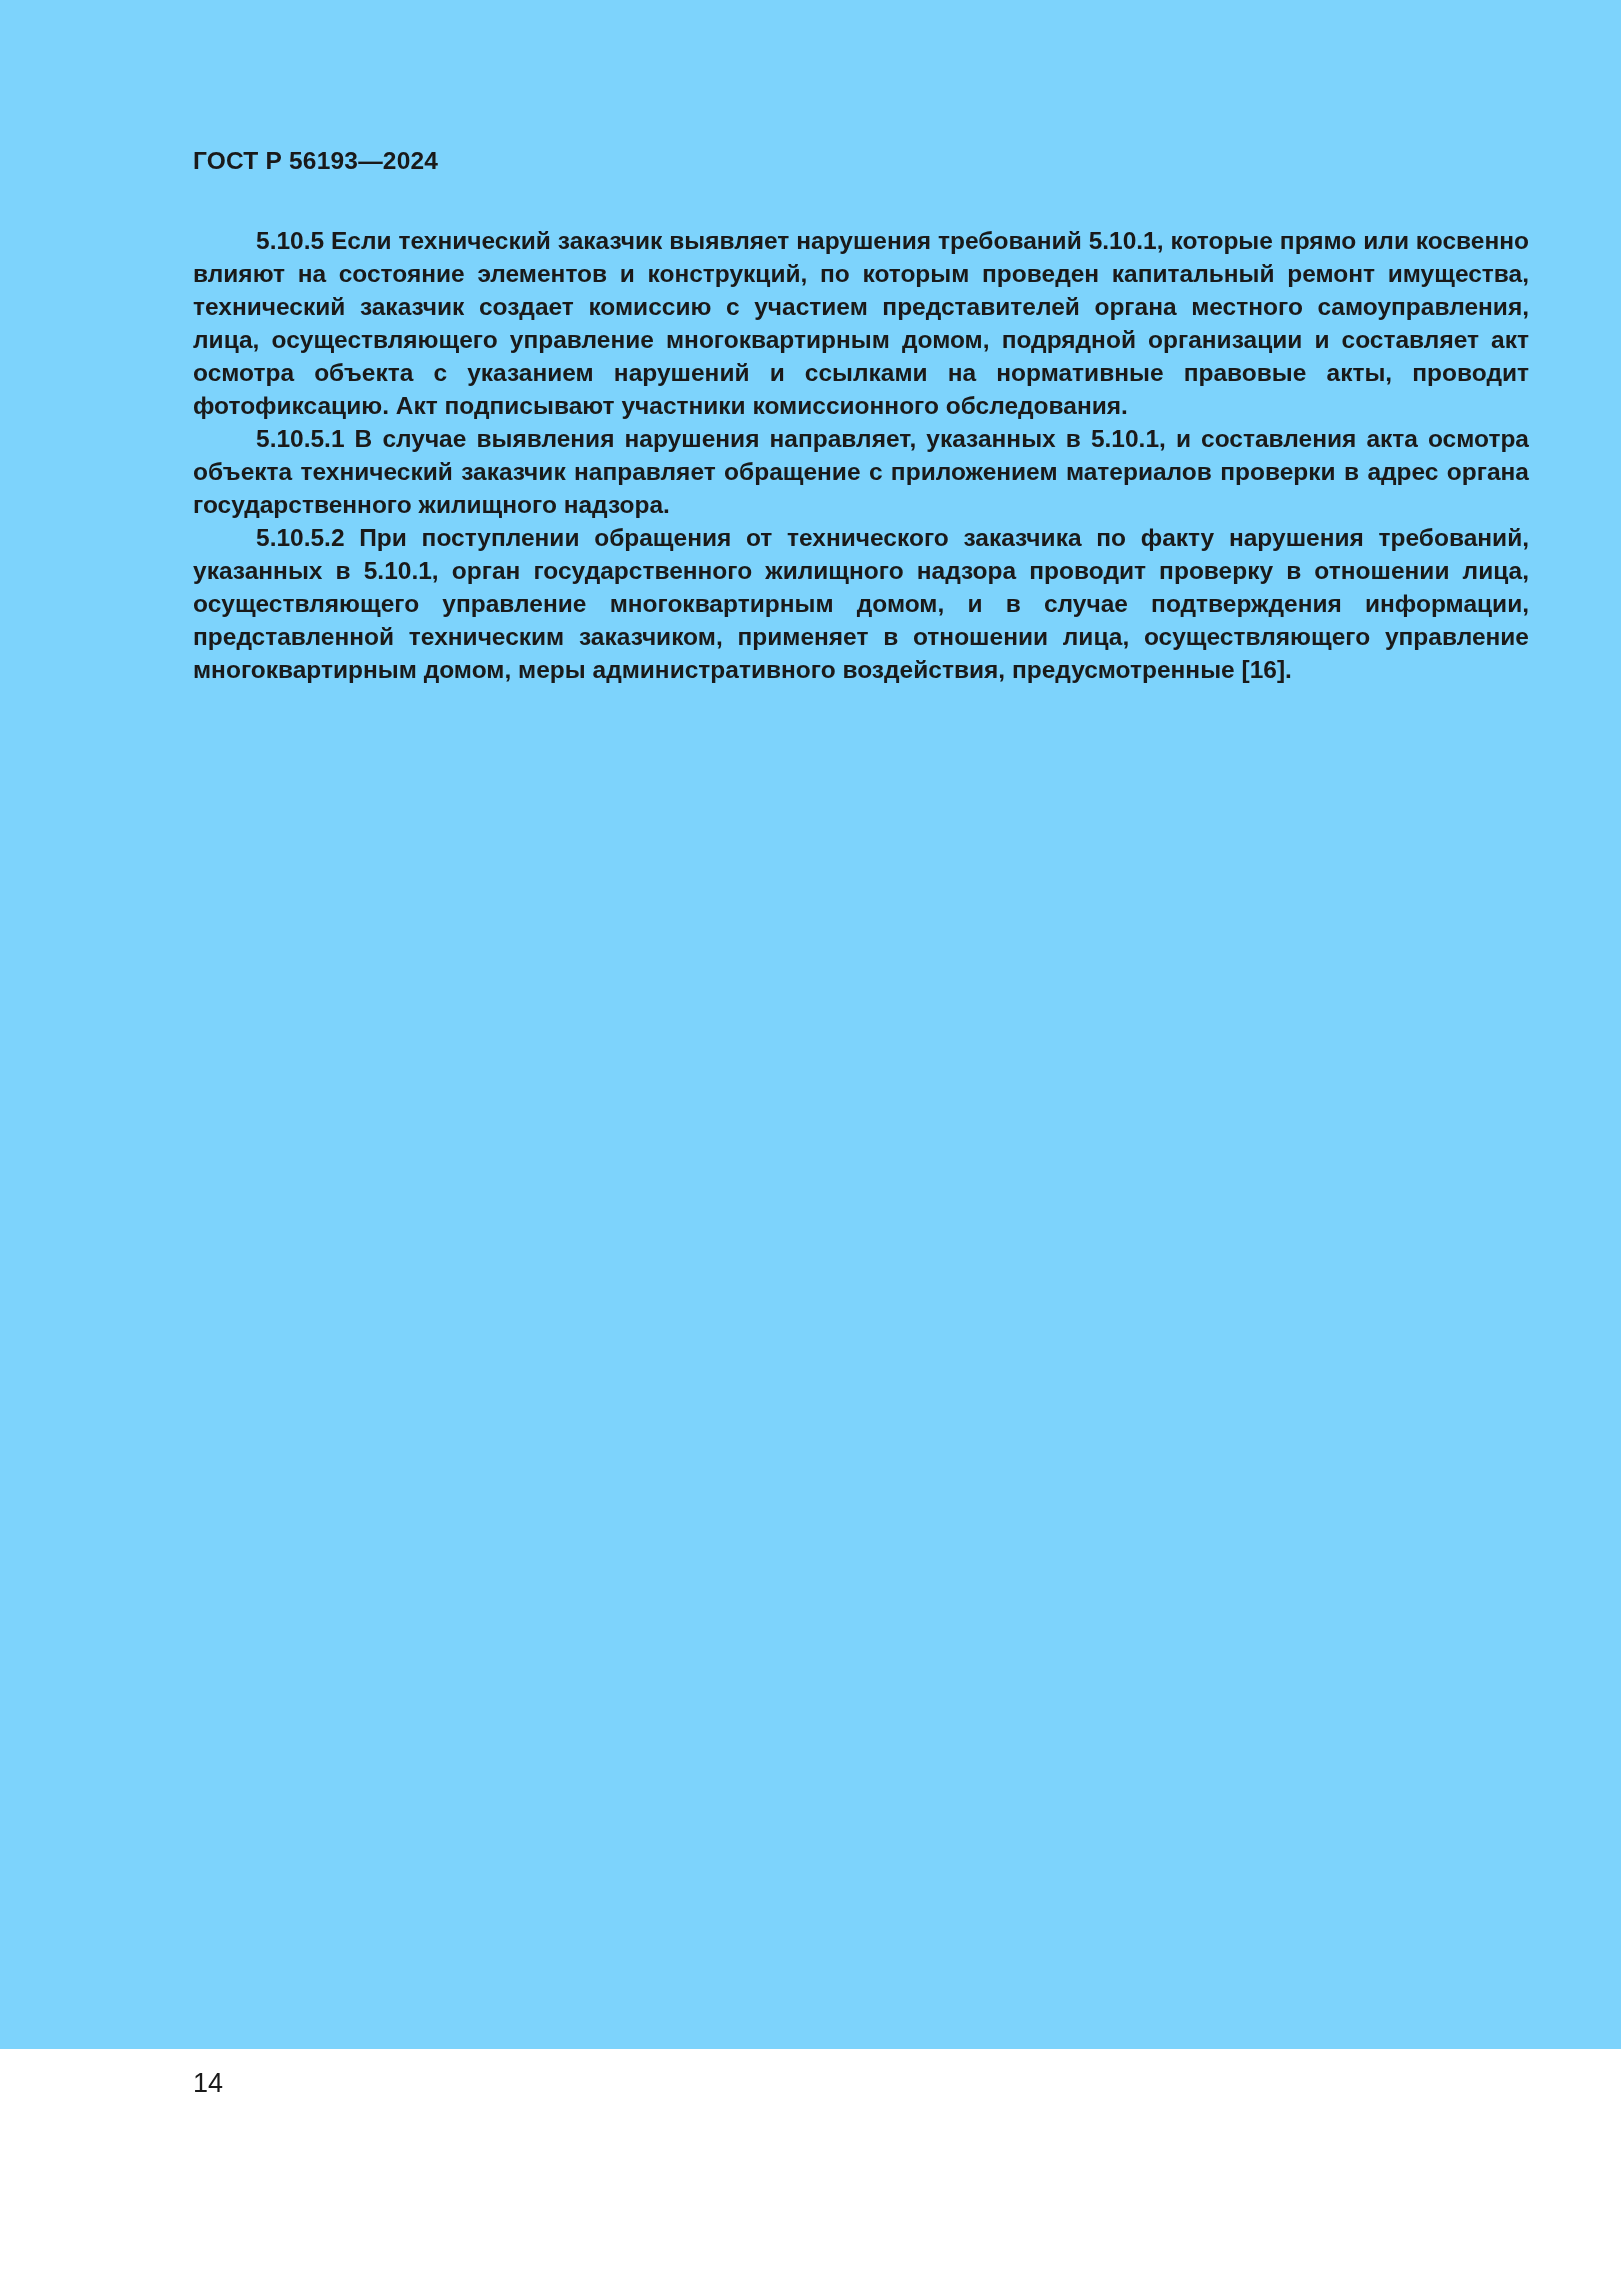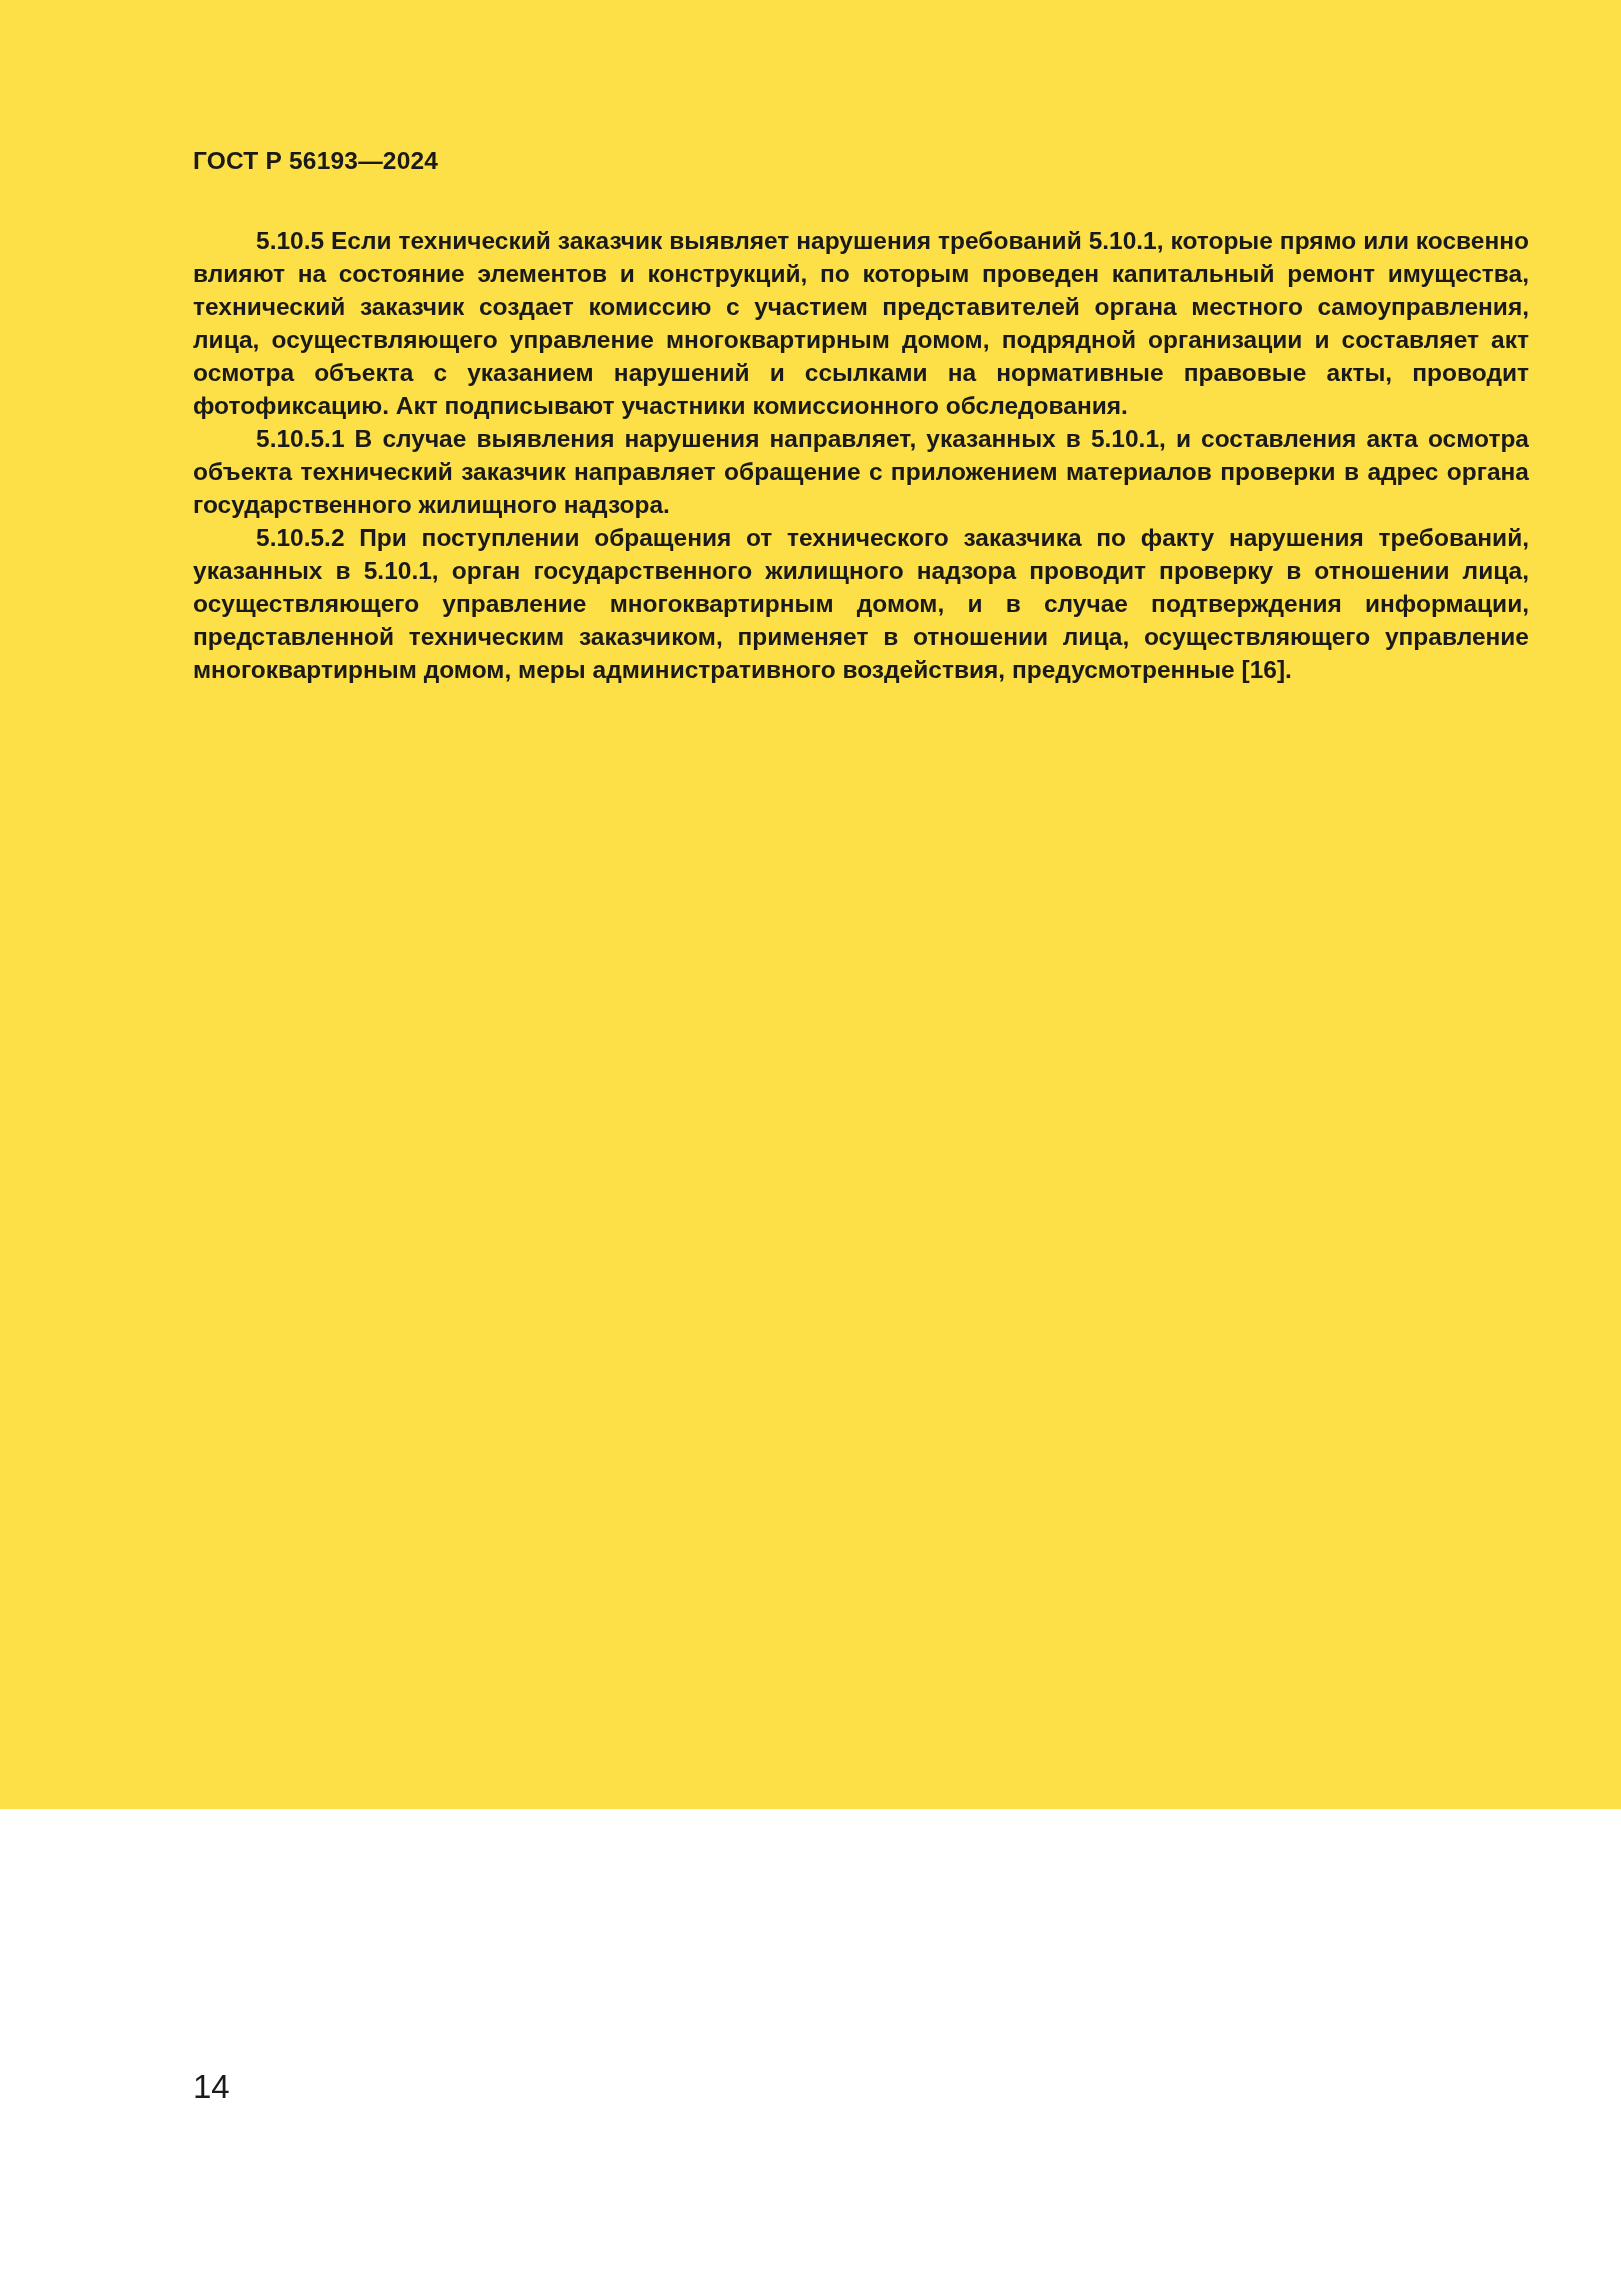--- a/index.html
+++ b/index.html
@@ -12,22 +12,22 @@
       height: 2293px;
       position: relative;
       overflow: hidden;
       font-family: "Liberation Sans", "DejaVu Sans", sans-serif;
       color: #1a1a1a;
     }
     .page {
       position: absolute;
       left: 0; top: 0;
       width: 1621px;
-      height: 1809px;
-      background: #fde047;
+      height: 2049px;
+      background: #7dd3fc;
     }
     .doc-header {
       position: absolute;
       left: 193px;
       top: 147px;
       font-size: 24.5px;
       font-weight: bold;
       letter-spacing: 0.2px;
       color: #1a1a1a;
     }
@@ -44,21 +44,21 @@
       margin: 0;
       text-align: justify;
       text-indent: 63px;
       hyphens: manual;
       font-weight: bold;
     }
     .page-number {
       position: absolute;
       left: 193px;
       top: 2068px;
-      font-size: 33px;
+      font-size: 27px;
       color: #1a1a1a;
     }
   </style>
 </head>
 <body>
 
 <div class="page">
   <div class="doc-header">ГОСТ Р 56193—2024</div>
 
   <div class="body-text">

